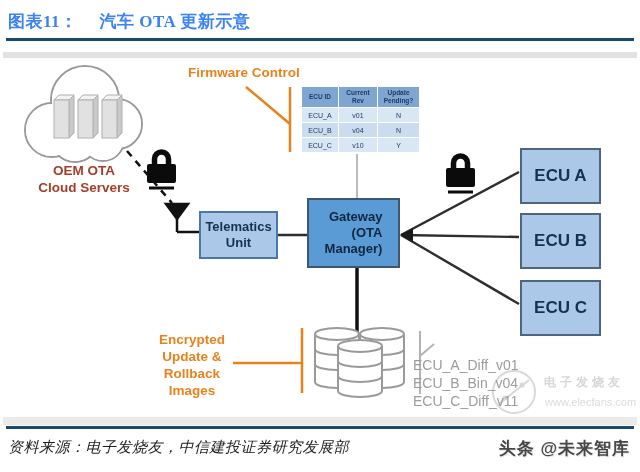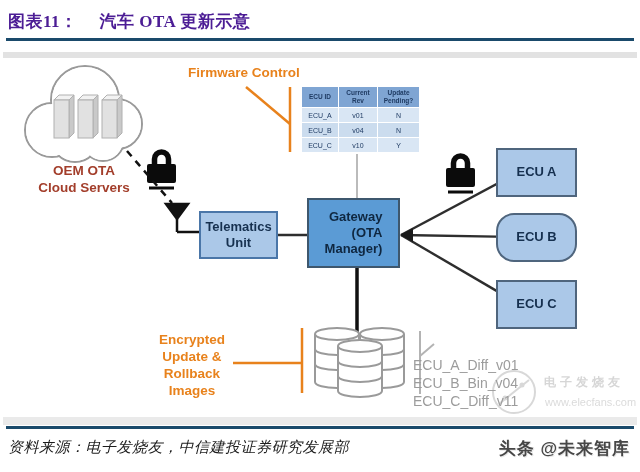--- a/index.html
+++ b/index.html
@@ -3,21 +3,21 @@
 <meta charset="utf-8">
 <style>
   html,body{margin:0;padding:0;background:#ffffff;}
   .page{position:relative;width:640px;height:472px;background:#ffffff;overflow:hidden;
         font-family:"Liberation Sans",sans-serif;}
   .abs{position:absolute;}
   .pre{white-space:pre-line;}
 
   
   .chart-title{top:10px;left:8px;font-family:"Liberation Serif",serif;font-weight:bold;
-               font-size:17px;color:#4c1d95;letter-spacing:0.5px;}
+               font-size:17px;color:#3b82f6;letter-spacing:0.5px;}
   .chart-title .lbl{margin-right:22px;}
   .rule{left:6px;width:628px;height:3px;background:#1A4A6B;}
   .rule-top{top:38px;}
   .rule-bottom{top:426px;}
   .strip{left:3px;width:634px;}
   .strip-top{top:52px;height:6px;background:#c6c6c6;opacity:.5;}
   .strip-bottom{top:417px;height:8px;background:#dcdcdc;opacity:.6;}
 
   
   .maroon{color:#A33E2B;font-weight:bold;font-size:13.5px;line-height:1.25;text-align:center;}
@@ -27,22 +27,22 @@
   .enc-label{top:332px;left:146px;width:92px;text-align:center;}
   .nand-label{top:398px;left:302px;width:116px;}
 
   
   .node{display:flex;align-items:center;justify-content:center;text-align:center;
         font-weight:bold;color:#16304F;box-sizing:border-box;line-height:1.25;}
   .node-light{background:#ABC8E8;border:2px solid #4A76A8;}
   .node-med{background:#5B9BD5;border:2px solid #3E576D;color:#0F2740;}
   .telematics{top:211px;left:199px;width:79px;height:48px;font-size:13px;}
   .gateway{top:198px;left:307px;width:93px;height:70px;font-size:13px;text-align:right;}
-  .ecu{left:496px;width:81px;height:49px;font-size:13px;border-color:#4F657D;}
-  .ecu-a{top:148px;} .ecu-b{top:213px;border-radius:18px;} .ecu-c{top:280px;}
+  .ecu{left:520px;width:81px;height:56px;font-size:17px;border-color:#4F657D;}
+  .ecu-a{top:148px;} .ecu-b{top:213px;} .ecu-c{top:280px;}
 
   
   .fw-table{top:87px;left:302px;display:grid;grid-template-columns:36px 38px 41px;
             grid-auto-rows:auto;gap:1px;background:#ffffff;}
   .fw-th{background:#7FA5D3;color:#1F3B63;font-weight:bold;font-size:6.5px;height:20px;
          display:flex;align-items:center;justify-content:center;text-align:center;line-height:1.2;}
   .fw-td{color:#1F3B63;font-size:7px;height:14px;display:flex;align-items:center;
          justify-content:center;}
   .row-a{background:#D9E6F4;} .row-b{background:#CBDCEE;}
 

